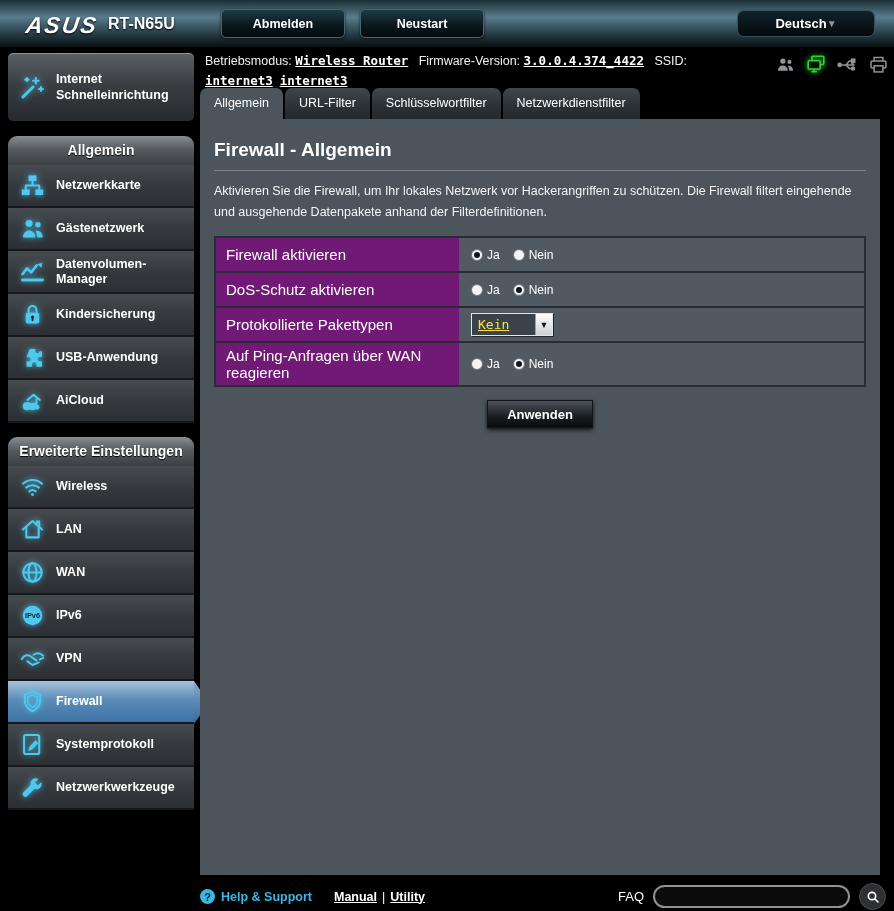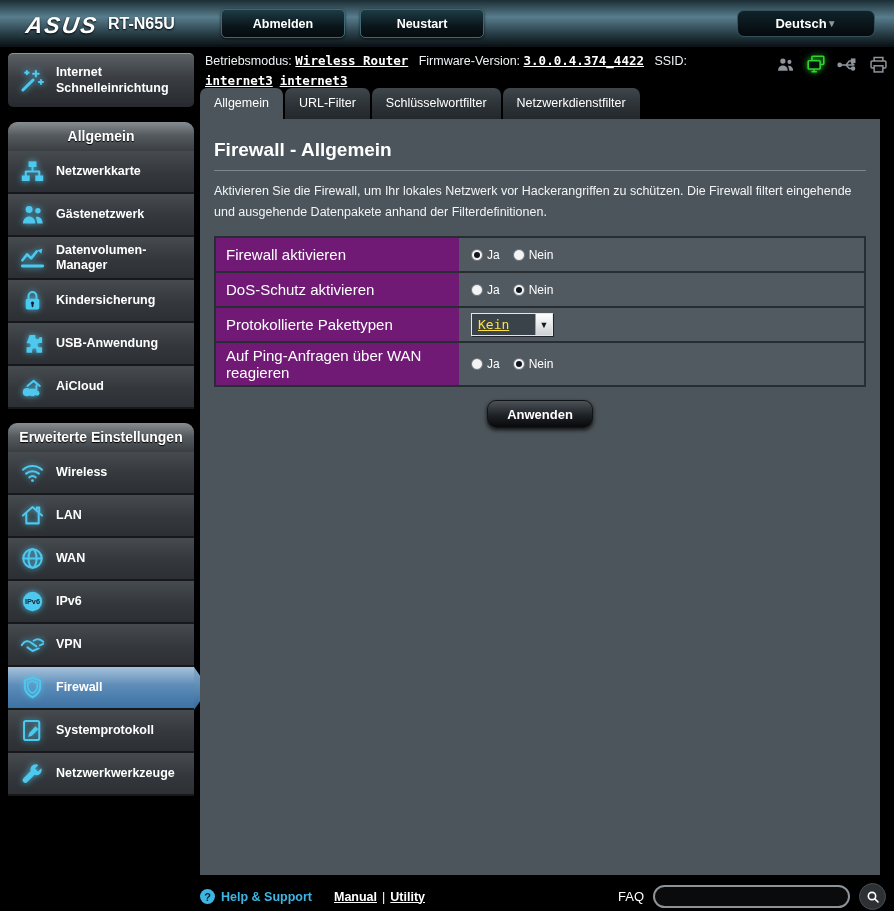--- a/index.html
+++ b/index.html
@@ -22,21 +22,21 @@
   .hdr-btn.logout { left:221px; }
   .hdr-btn.reboot { left:360px; }
   .lang { position:absolute; right:19px; top:10px; width:138px; height:27px; border-radius:7px;
           background:linear-gradient(180deg,#10232b 0%,#05090c 100%); border:1px solid #35525c;
           display:flex; align-items:center; justify-content:center; cursor:pointer; }
   .lang .lbl { font-weight:bold; font-size:13px; color:#fff; }
   .lang .caret { color:#8d979d; font-size:10px; }
 
   
   .sidebar { position:absolute; left:8px; top:53px; width:186px; }
-  .quick-setup { height:54px; border-radius:5px; display:flex; align-items:center; cursor:pointer;
+  .quick-setup { height:68px; border-radius:5px; display:flex; align-items:center; cursor:pointer;
                  background:linear-gradient(180deg,#5b6065 0%,#3a3e43 45%,#26292d 100%);
                  border-top:1px solid #90959a; box-shadow:0 2px 4px rgba(0,0,0,.6); margin-bottom:15px; }
   .qs-label { font-weight:bold; font-size:12.5px; color:#fff; width:126px; line-height:1.25; }
   .icon-cell { width:48px; display:flex; align-items:center; justify-content:center; }
   .icon-cell svg { filter:drop-shadow(0 0 3px rgba(77,201,240,.85)); }
   .section { margin-bottom:14px; }
   .section-header { height:29px; line-height:29px; text-align:center; font-weight:bold; font-size:14px;
                     color:#fff; border-radius:9px 9px 0 0;
                     background:linear-gradient(180deg,#888d92 0%,#565b60 45%,#3b3f43 100%);
                     text-shadow:0 1px 1px #000; }
@@ -81,21 +81,21 @@
   .radio.selected::after { content:''; position:absolute; left:2px; top:2px; width:6px; height:6px;
            border-radius:50%; background:#10161d; }
   .radio-label { font-size:12px; color:#fff; }
   .selectbox { display:flex; align-items:center; width:82px; height:23px; background:#3a424a;
                border:1px solid #e2e6e9; cursor:pointer; box-shadow:1px 1px 0 #20262b; }
   .sel-text { flex:1; padding-left:6px; font-family:"DejaVu Sans Mono",monospace; font-size:13px;
               color:#fde047; text-decoration:underline; }
   .sel-arrow { width:17px; height:21px; background:linear-gradient(180deg,#ffffff,#cdd1d5);
                color:#15181b; font-size:9px; display:flex; align-items:center; justify-content:center;
                border-left:1px solid #9aa0a5; }
-  .apply-btn { display:block; margin:13px auto 4px; width:106px; height:28px; border-radius:9px;
+  .apply-btn { display:block; margin:13px auto 4px; width:106px; height:28px; border-radius:0;
                background:linear-gradient(180deg,#4b5258 0%,#1e2226 55%,#08090a 100%);
                border:1px solid #111518; color:#fff; font-weight:bold; font-size:13px;
                font-family:"Liberation Sans",sans-serif; cursor:pointer; box-shadow:0 2px 4px rgba(0,0,0,.8); }
 
   
   .footer { position:absolute; left:200px; top:882px; width:690px; height:29px; display:flex;
             align-items:center; }
   .help-q { width:15px; height:15px; border-radius:50%; background:#3db6e4; color:#07222e;
             font-size:11px; font-weight:bold; display:flex; align-items:center; justify-content:center;
             margin-right:6px; }

